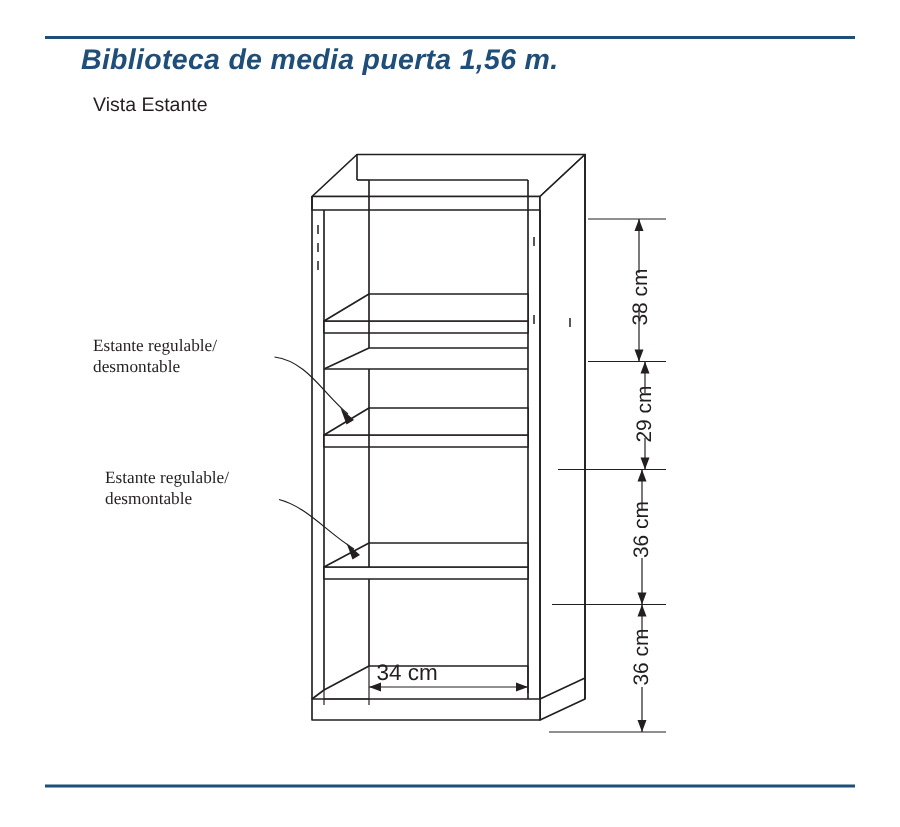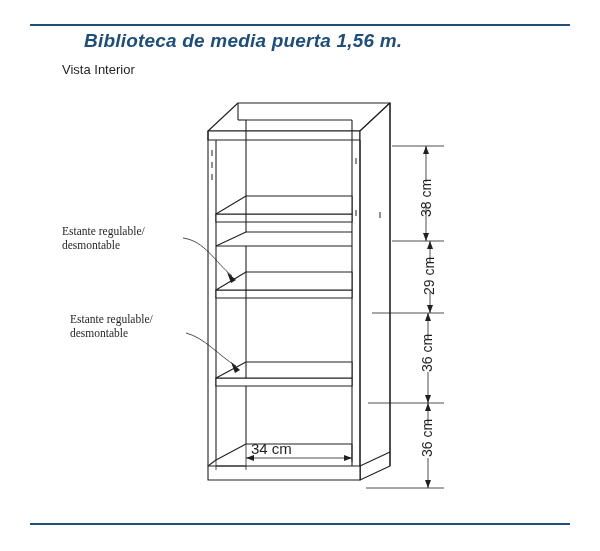--- a/index.html
+++ b/index.html
@@ -39,21 +39,20 @@
   .title {
     position: absolute;
     left: 54px;
     top: 30px;
     font-size: 19px;
     font-weight: bold;
     font-style: italic;
     color: #1f4e79;
     letter-spacing: 0.2px;
     white-space: nowrap;
-    margin-left: 30px;
   }
   .subtitle {
     position: absolute;
     left: 62px;
     top: 62px;
     font-size: 13px;
     color: #231f20;
     white-space: nowrap;
   }
   
@@ -92,21 +91,21 @@
   .dim-36b { left: 399px; top: 430px; width: 56px; text-align: center; }
   .dim-34  { left: 251px; top: 440px; font-size: 15px; }
 </style>
 </head>
 <body>
 
 <div class="page">
 
   <div class="rule-top"></div>
   <div class="title">Biblioteca de media puerta  1,56 m.</div>
-  <div class="subtitle">Vista Interior</div>
+  <div class="subtitle">Vista Estante</div>
 
   <svg class="drawing" viewBox="0 0 600 551">
     <g fill="none" stroke="#231f20" stroke-width="1.1" stroke-linejoin="round">
 
       <polygon points="208,131 238,103 390,103 360,131" fill="#ffffff"></polygon>
 
       <polygon points="208,131 360,131 360,140 208,140" fill="#ffffff"></polygon>
 
       <polygon points="360,131 390,103 390,466 360,480" fill="#ffffff"></polygon>
 

